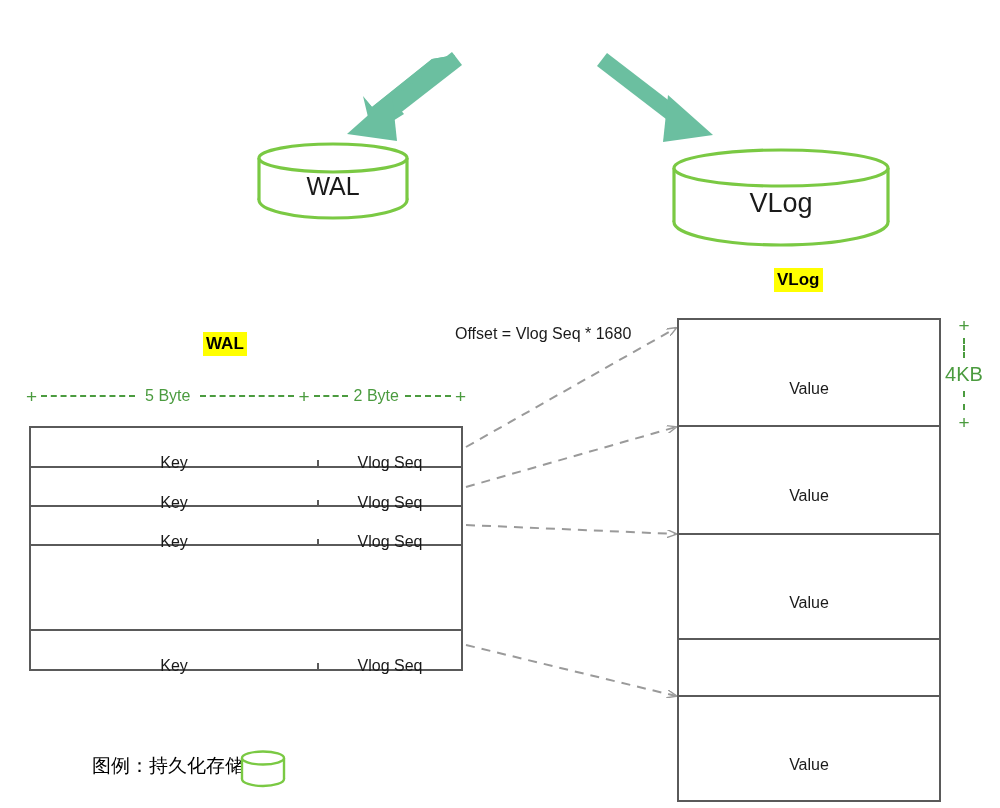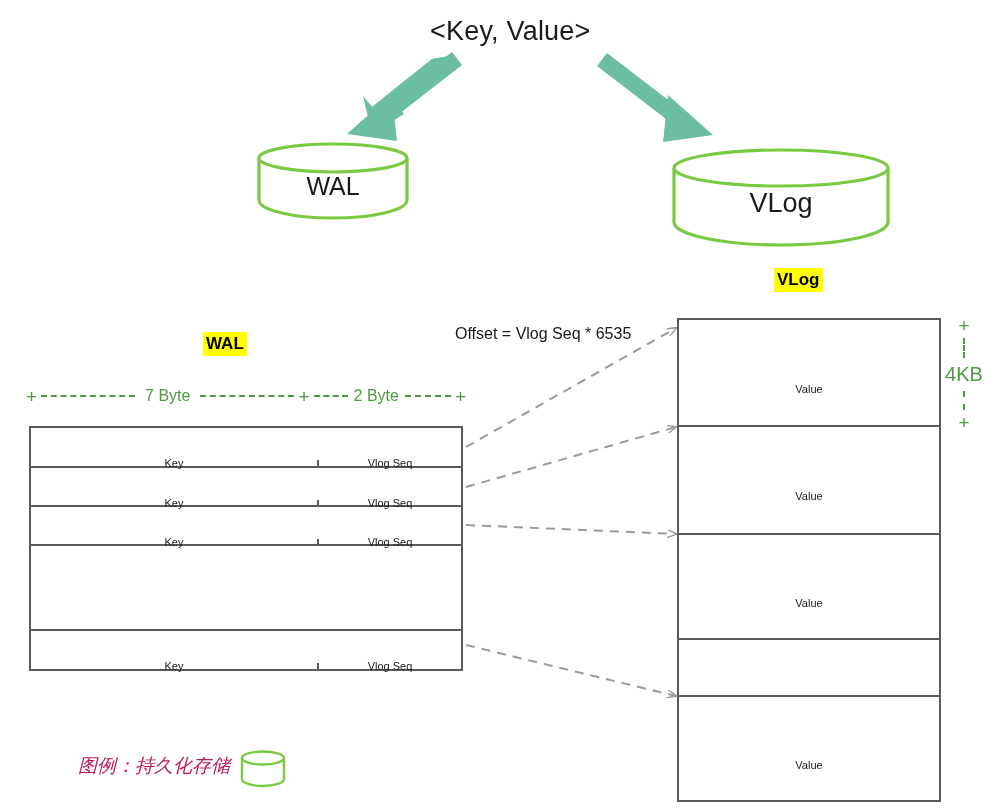--- a/index.html
+++ b/index.html
@@ -66,21 +66,21 @@
     box-sizing: border-box;
     border-bottom: 2px solid #5a5a5a;
     display: flex;
   }
   .tbl-row:last-child { border-bottom: none; }
   .cell {
     box-sizing: border-box;
     display: flex;
     align-items: center;
     justify-content: center;
-    font-size: 11px;
+    font-size: 16px;
     color: #1a1a1a;
     white-space: nowrap;
     margin-top: 32px;
   }
   .cell.left-col { border-right: 2px solid #5a5a5a; }
   .vdots-stack { display: flex; flex-direction: column; align-items: center; }
   .dim-h {
     position: absolute;
     display: flex;
     align-items: center;
@@ -115,33 +115,31 @@
   
   #offset-formula {
     left: 455px; top: 325px;
     font-size: 16px;
     color: #1a1a1a;
     white-space: nowrap;
   }
 
   
   #legend-text {
-    left: 78px; top: 753px;
-    font-style: italic;
+    left: 92px; top: 753px;
     font-size: 19px;
-    color: #be185d;
+    color: #000000;
     white-space: nowrap;
   }
 </style>
 </head>
 <body>
 
 <div id="canvas">
 
-  <div class="abs" id="kv-title">&lt;Key, Value&gt;</div>
 
   <svg class="abs" id="arrows-layer" viewBox="0 0 1000 808" width="1000" height="808">
     <defs>
       <marker id="dashArrow" markerWidth="10" markerHeight="8" refX="9" refY="4" orient="auto" markerUnits="userSpaceOnUse">
         <path d="M0,0 L10,4 L0,8" fill="none" stroke="#9a9a9a" stroke-width="1.4"></path>
       </marker>
     </defs>
 
     <g>
       <path d="M455,55 L395,103 L404,114 L372,134 L363,96 L372,107 L432,59 Z" fill="#6BBFA0"></path>
@@ -181,26 +179,26 @@
       <line x1="4" y1="22" x2="4" y2="76" stroke="#7AC943" stroke-width="3.2"></line>
       <line x1="218" y1="22" x2="218" y2="76" stroke="#7AC943" stroke-width="3.2"></line>
       <ellipse cx="111" cy="22" rx="107" ry="18" fill="#ffffff" stroke="#7AC943" stroke-width="3.2"></ellipse>
     </svg>
     <div class="cyl-label" style="top:42px; font-size:27px;">VLog</div>
   </div>
 
   <div class="hl-tag" style="left:774px; top:268px;">VLog</div>
   <div class="hl-tag" style="left:203px; top:332px;">WAL</div>
 
-  <div class="abs" id="offset-formula">Offset = Vlog Seq  * 6535</div>
+  <div class="abs" id="offset-formula">Offset = Vlog Seq  * 1680</div>
 
   <div class="dim-h" style="left:26px; top:386px; width:440px; height:20px;">
     <span class="dim-plus">+</span>
     <span class="dash-seg"></span>
-    <span class="seg-label">7 Byte</span>
+    <span class="seg-label">5 Byte</span>
     <span class="dash-seg"></span>
     <span class="dim-plus">+</span>
     <span class="dash-seg" style="max-width:34px;"></span>
     <span class="seg-label" style="padding:0 2px;">2 Byte</span>
     <span class="dash-seg" style="max-width:46px;"></span>
     <span class="dim-plus">+</span>
   </div>
 
   <div class="tbl" style="left:29px; top:426px; width:434px; height:245px;">
 

